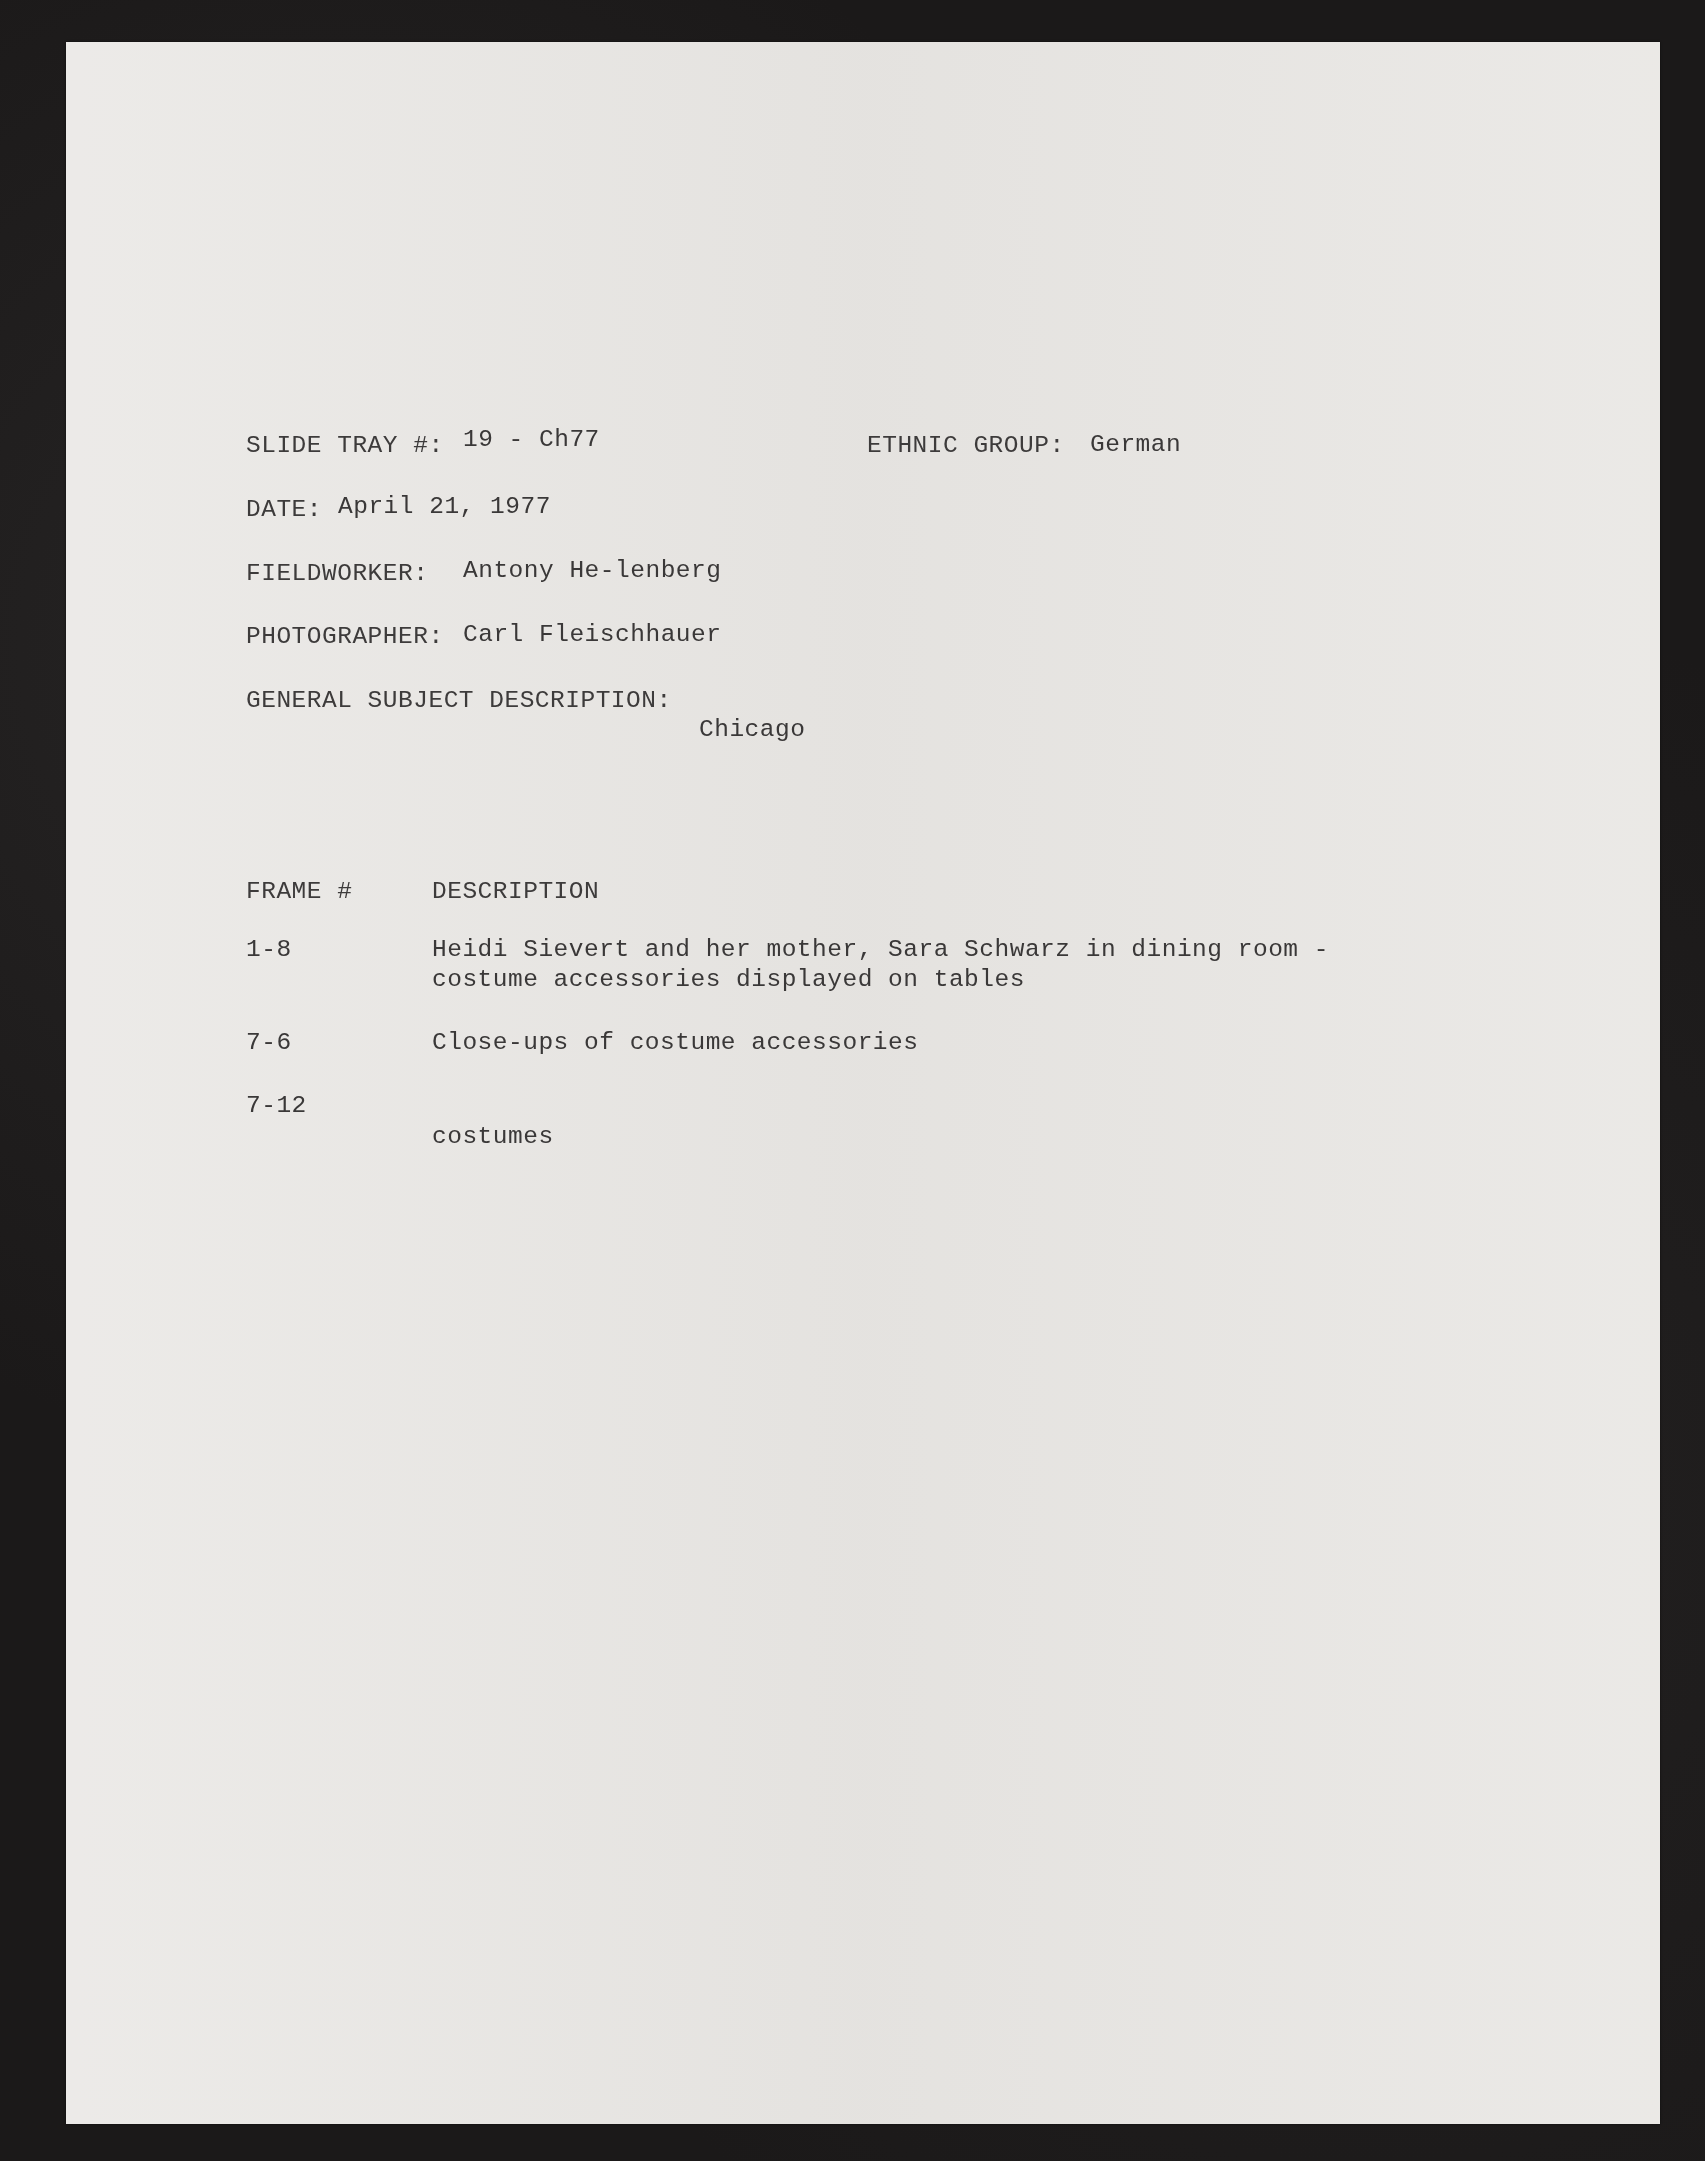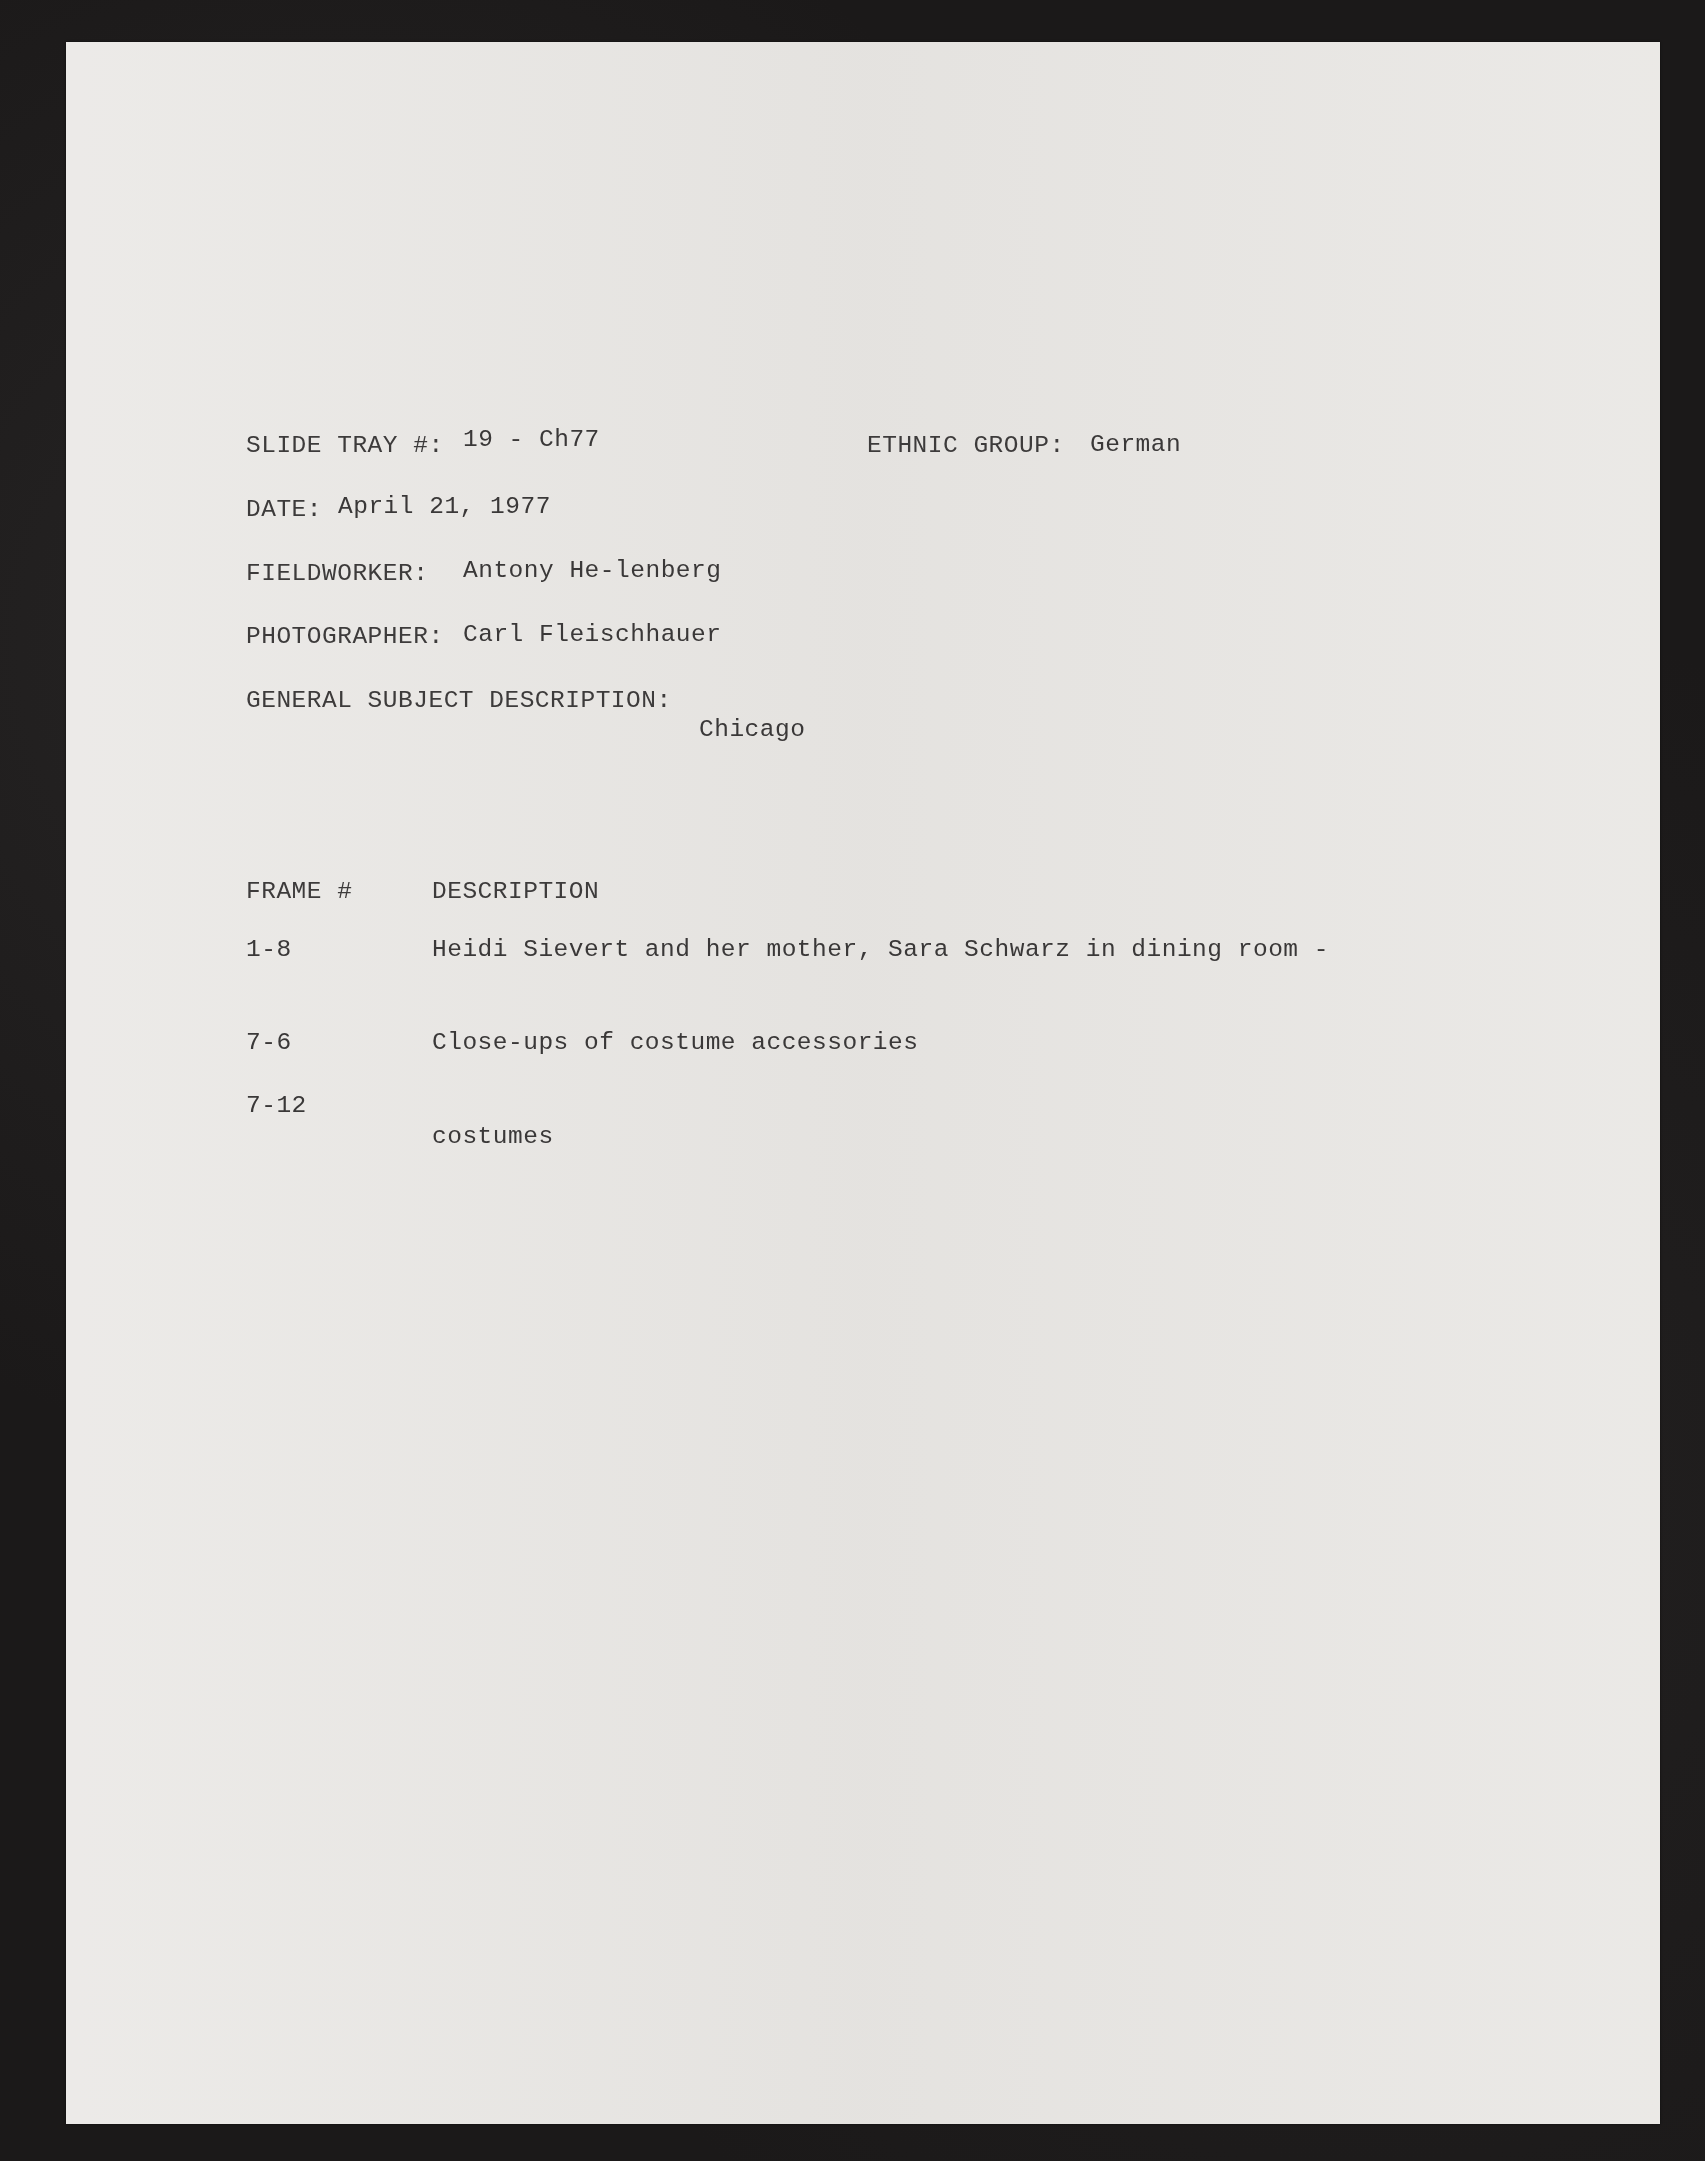--- a/index.html
+++ b/index.html
@@ -73,20 +73,21 @@
   <div class="tw value" style="left:397px; top:578px;">Carl Fleischhauer</div>
 
   <div class="tw label" style="left:180px; top:644px;">GENERAL SUBJECT DESCRIPTION:</div>
   <div class="tw value" style="left:633px; top:673px;">Chicago</div>
 
   <div class="tw label" style="left:180px; top:835px;">FRAME #</div>
   <div class="tw label" style="left:366px; top:835px;">DESCRIPTION</div>
 
   <div class="tw value" style="left:180px; top:893px;">1-8</div>
   <div class="tw value" style="left:366px; top:893px;">Heidi Sievert and her mother, Sara Schwarz in dining room -</div>
+  <div class="tw value" style="left:366px; top:923px;">costume accessories displayed on tables</div>
 
   <div class="tw value" style="left:180px; top:986px;">7-6</div>
   <div class="tw value" style="left:366px; top:986px;">Close-ups of costume accessories</div>
 
   <div class="tw value" style="left:180px; top:1049px;">7-12</div>
   <div class="tw value" style="left:366px; top:1080px;">costumes</div>
 
 </div>
 
 

